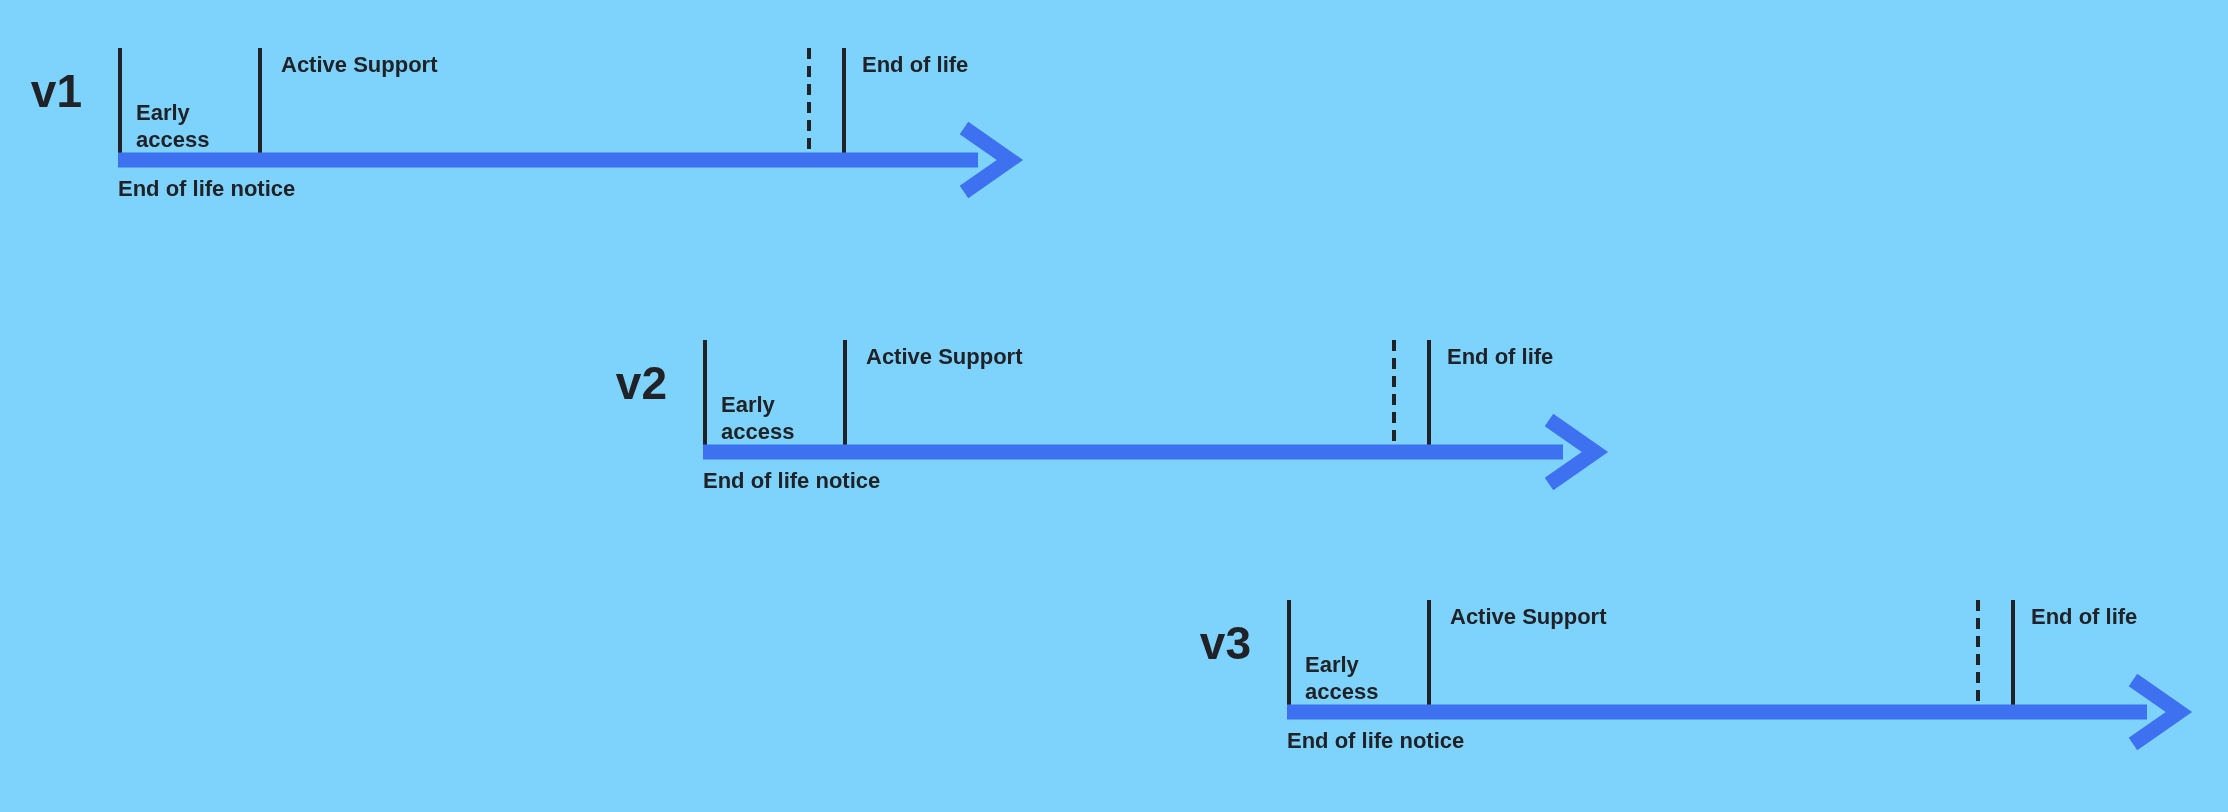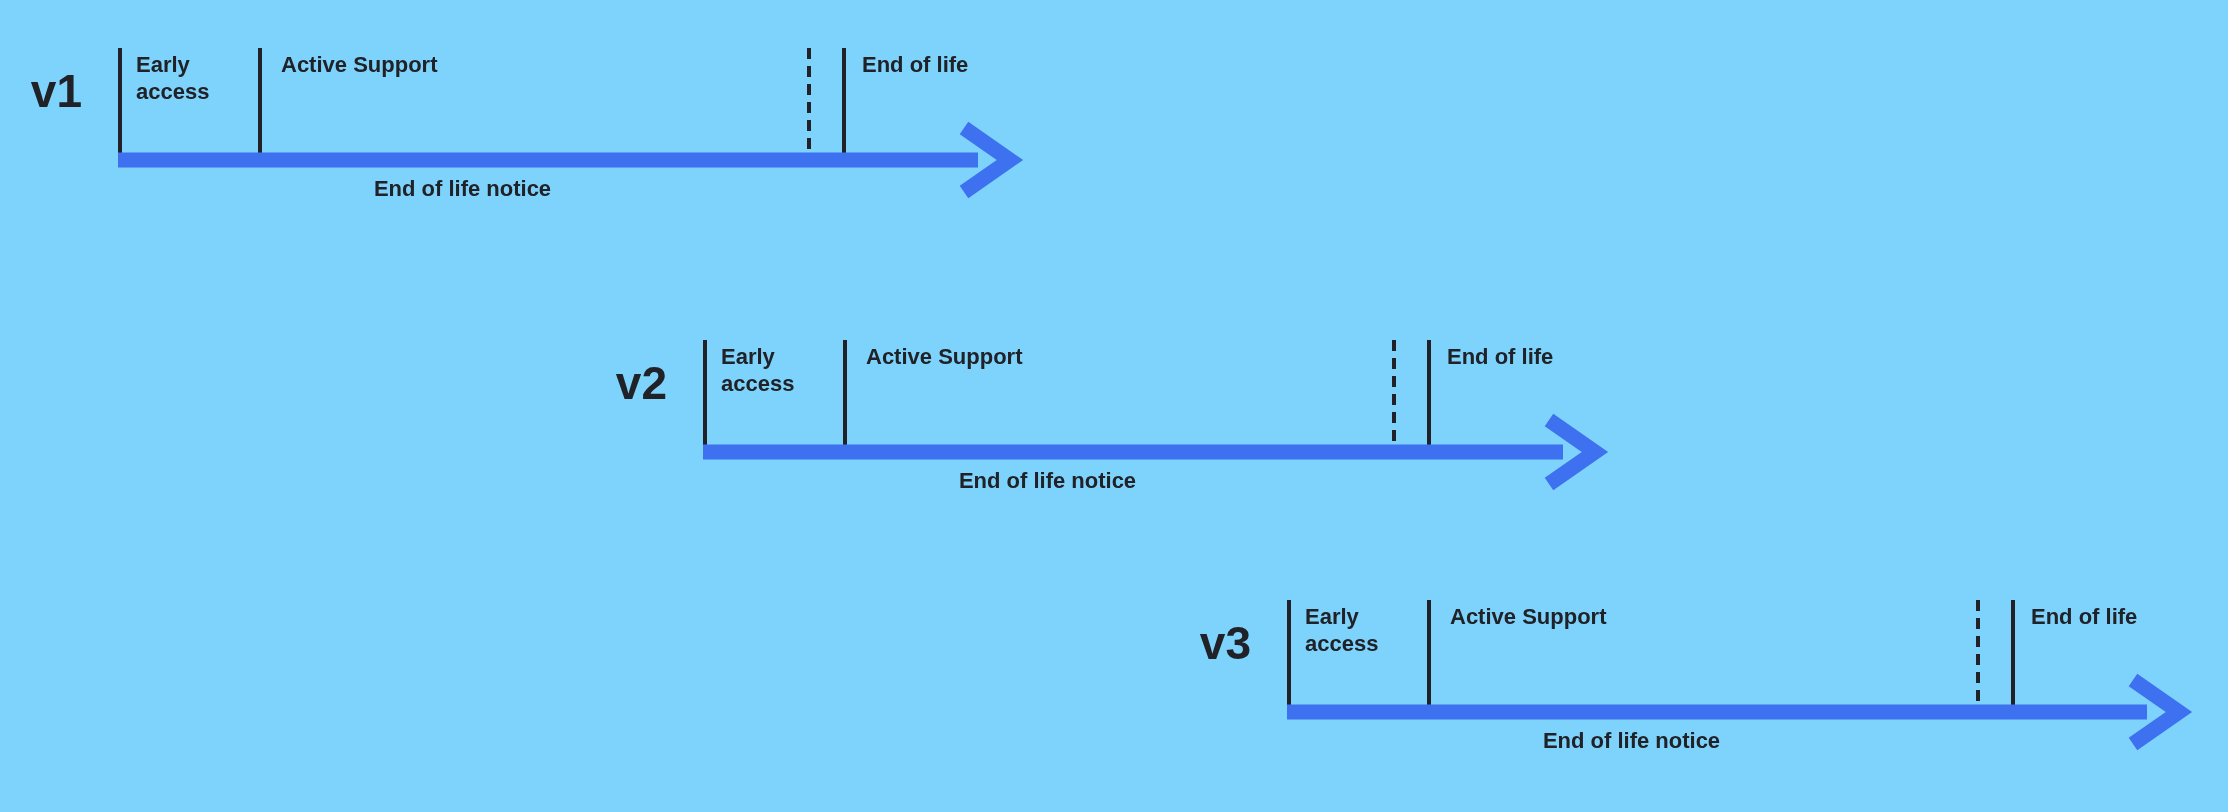--- a/index.html
+++ b/index.html
@@ -42,30 +42,30 @@
     background:repeating-linear-gradient(
       to bottom,
       var(--line-color) 0px, var(--line-color) 11px,
       transparent 11px, transparent 18px);
   }
   .phase-label{
     position:absolute;top:3px;
     font-size:22px;line-height:27px;font-weight:700;
     color:var(--text-color);
   }
-  .label-early{left:18px;width:84px;}
+  .label-early{left:18px;width:84px;margin-top:48px;}
   .label-active{left:163px;white-space:nowrap;text-align:center;}
   .label-eol{left:744px;white-space:nowrap;}
   .arrow-svg{
     position:absolute;left:0;top:74px;width:920px;height:76px;
     display:block;overflow:visible;
   }
   .notice-label{
     position:absolute;left:0;top:127px;width:689px;
-    text-align:center;
+    text-align:left;
     font-size:22px;line-height:27px;font-weight:700;
     color:var(--text-color);
     white-space:nowrap;
   }
 </style>
 </head>
 <body>
 
 <div class="canvas">
 

